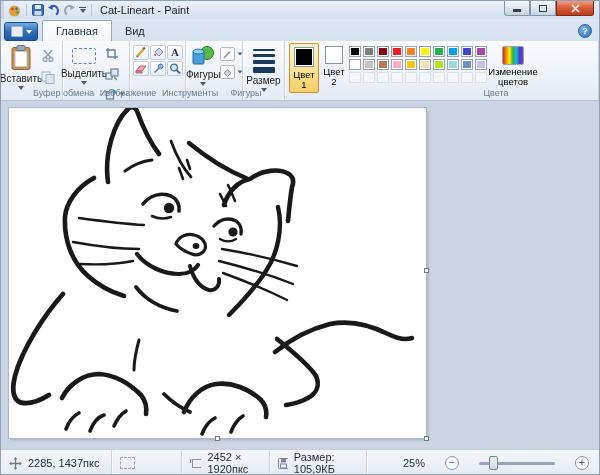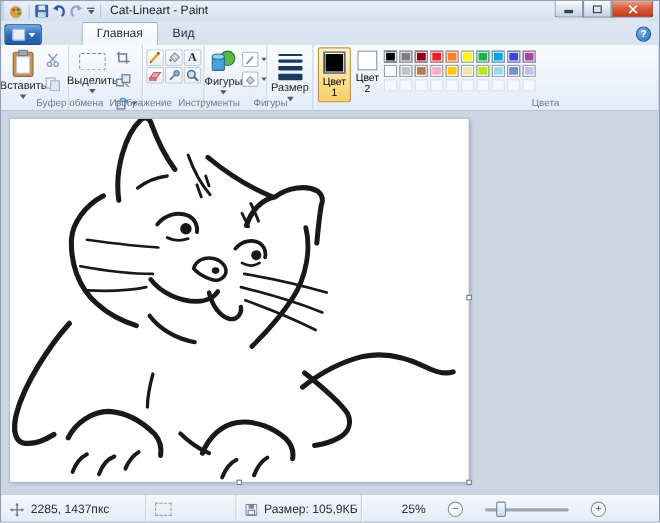--- a/index.html
+++ b/index.html
@@ -19,21 +19,21 @@
   .glyph-min{width:8px;height:3px;background:#2e3d50;margin-top:5px;}
   .glyph-max{width:8px;height:7px;border:1.5px solid #2e3d50;box-sizing:border-box;background:transparent;}
 
   
   .tabrow{position:absolute;left:0;top:18px;width:100%;height:22px;background:linear-gradient(#dde7f3,#d7e2ef);display:flex;align-items:flex-end;}
   .menu-btn{width:34px;height:19px;margin:0 4px 0 3px;border:1px solid #1a4c8c;border-radius:3px;background:linear-gradient(#74abe2,#2d6db8 48%,#1f5ba5);display:flex;align-items:center;justify-content:center;gap:3px;box-sizing:border-box;}
   .menu-btn .doc{width:10px;height:9px;background:#e8eef6;border:1px solid #9cb6d6;border-radius:1px;}
   .caret{width:0;height:0;border-left:3.5px solid transparent;border-right:3.5px solid transparent;border-top:4px solid #4a5a6e;}
   .menu-btn .caret{border-top-color:#fff;}
   .tab{height:21px;padding:0 13px;display:flex;align-items:center;font-size:11px;color:#1e2a38;box-sizing:border-box;}
-  .tab.active{background:linear-gradient(#fdfeff,#f2f6fb);border:1px solid #98a8bc;border-bottom:none;border-radius:2px 2px 0 0;margin-left:32px;}
+  .tab.active{background:linear-gradient(#fdfeff,#f2f6fb);border:1px solid #98a8bc;border-bottom:none;border-radius:2px 2px 0 0;}
   .help-icon{position:absolute;right:7px;bottom:3px;width:14px;height:14px;border-radius:50%;background:radial-gradient(circle at 35% 30%,#7db4e8,#2f6cb3);color:#fff;font-size:9px;font-weight:bold;display:flex;align-items:center;justify-content:center;border:1px solid #2a5e9c;box-sizing:border-box;}
 
   
   .ribbon{position:absolute;left:0;top:40px;width:100%;height:60px;background:linear-gradient(#f9fbfe,#eef3fa 55%,#e3ebf5);border-bottom:1px solid #b7c3d4;box-sizing:border-box;display:flex;}
   .rgroup{position:relative;height:100%;border-right:1px solid #c9d3e0;box-shadow:1px 0 0 rgba(255,255,255,.8);box-sizing:border-box;padding-top:2px;}
   .rgroup .glabel{position:absolute;bottom:2px;left:0;width:100%;text-align:center;font-size:9px;color:#6e7c8c;white-space:nowrap;padding-left:32px;}
   .big-btn{display:flex;flex-direction:column;align-items:center;gap:2px;padding-top:2px;}
   .big-btn .blabel{font-size:10px;color:#1e1e1e;line-height:11px;text-align:center;}
   .sel{border:1px solid #c79036;border-radius:2px;background:linear-gradient(#fdf3cf,#fbe49b 50%,#f6cf65);}
   .tool-btn{width:16px;height:15px;border:1px solid #c2cdda;border-radius:2px;background:linear-gradient(#ffffff,#e9eff7);box-sizing:border-box;display:flex;align-items:center;justify-content:center;}
@@ -331,20 +331,24 @@
           <div class="swatch empty"></div>
           <div class="swatch empty"></div>
           <div class="swatch empty"></div>
           <div class="swatch empty"></div>
           <div class="swatch empty"></div>
           <div class="swatch empty"></div>
           <div class="swatch empty"></div>
           <div class="swatch empty"></div>
           <div class="swatch empty"></div>
         </div>
+      <div class="editcol">
+        <span class="rainbow"></span>
+        <span class="blabel">Изменение цветов</span>
+      </div>
       <span class="glabel" style="width:230px;left:64px;margin-top:24px;">Цвета</span>
     </div>
   </div>
 
   <div class="workspace">
     <div class="canvas">
       <svg width="417" height="330" viewBox="0 0 417 330">
         <g fill="none" stroke="#191919" stroke-linecap="round" stroke-linejoin="round">
 
           <path stroke-width="4.6" d="M 99,74 C 95,46 105,14 119,1 C 122,-2 126,-1 128,3 C 133,17 141,34 150,46"></path>
@@ -405,20 +409,27 @@
     <div class="seg seg1">
       <svg width="13" height="13">
           <path d="M6.5,1 L6.5,12 M1,6.5 L12,6.5" stroke="#6e7b8c" stroke-width="1.3"></path>
           <path d="M6.5,0 L4.8,2.5 L8.2,2.5 Z M6.5,13 L4.8,10.5 L8.2,10.5 Z M0,6.5 L2.5,4.8 L2.5,8.2 Z M13,6.5 L10.5,4.8 L10.5,8.2 Z" fill="#6e7b8c"></path>
         </svg>
       <span>2285, 1437пкс</span>
     </div>
     <div class="seg seg2">
       <span class="sel-ghost"></span>
     </div>
+    <div class="seg seg3">
+      <svg width="14" height="11">
+          <rect x="2.5" y="1.5" width="11" height="8" fill="#eef3f9" stroke="#8a95a4"></rect>
+          <path d="M0.5,1 L0.5,5" stroke="#8a95a4" stroke-width="1.2"></path>
+        </svg>
+      <span>2452 × 1920пкс</span>
+    </div>
     <div class="seg seg4">
       <svg width="11" height="11">
           <rect x="0.5" y="0.5" width="10" height="10" rx="1" fill="none" stroke="#7a86a0"></rect>
           <rect x="3" y="1" width="5" height="3.5" fill="#7a86a0"></rect>
           <rect x="2.5" y="6" width="6" height="4" fill="none" stroke="#7a86a0"></rect>
         </svg>
       <span>Размер: 105,9КБ</span>
     </div>
     <div class="seg seg5">
       <span>25%</span>

